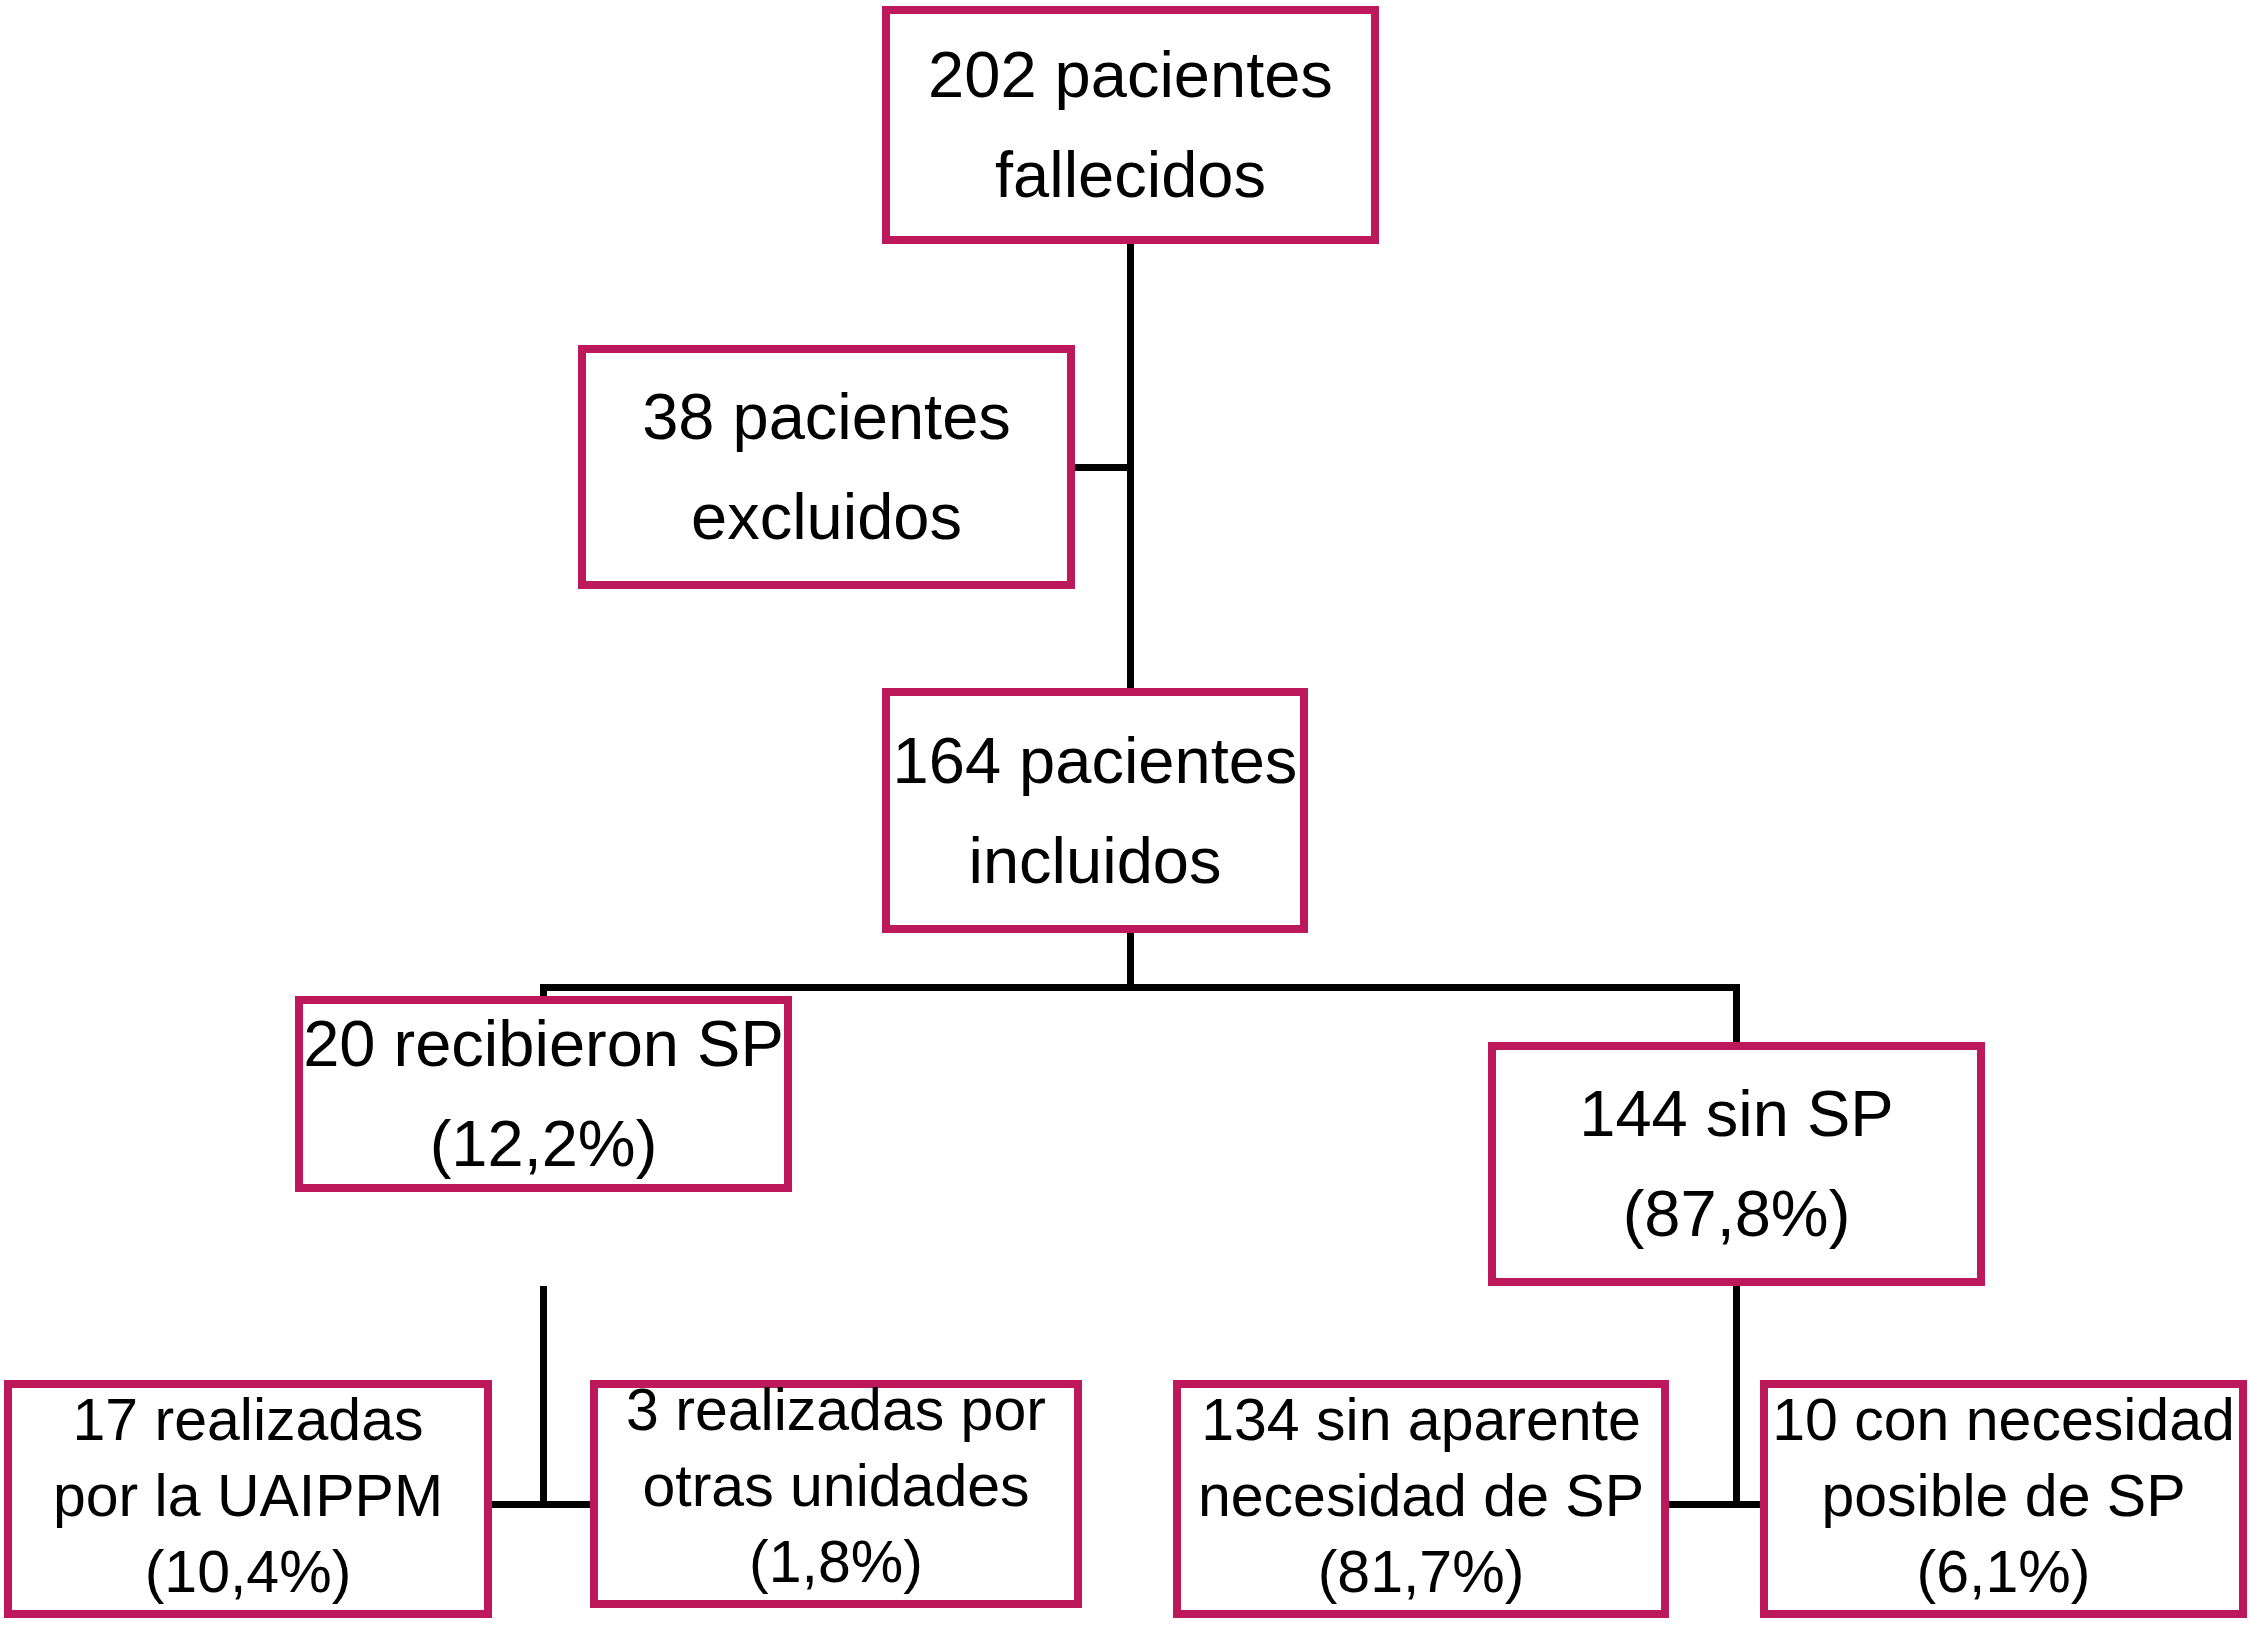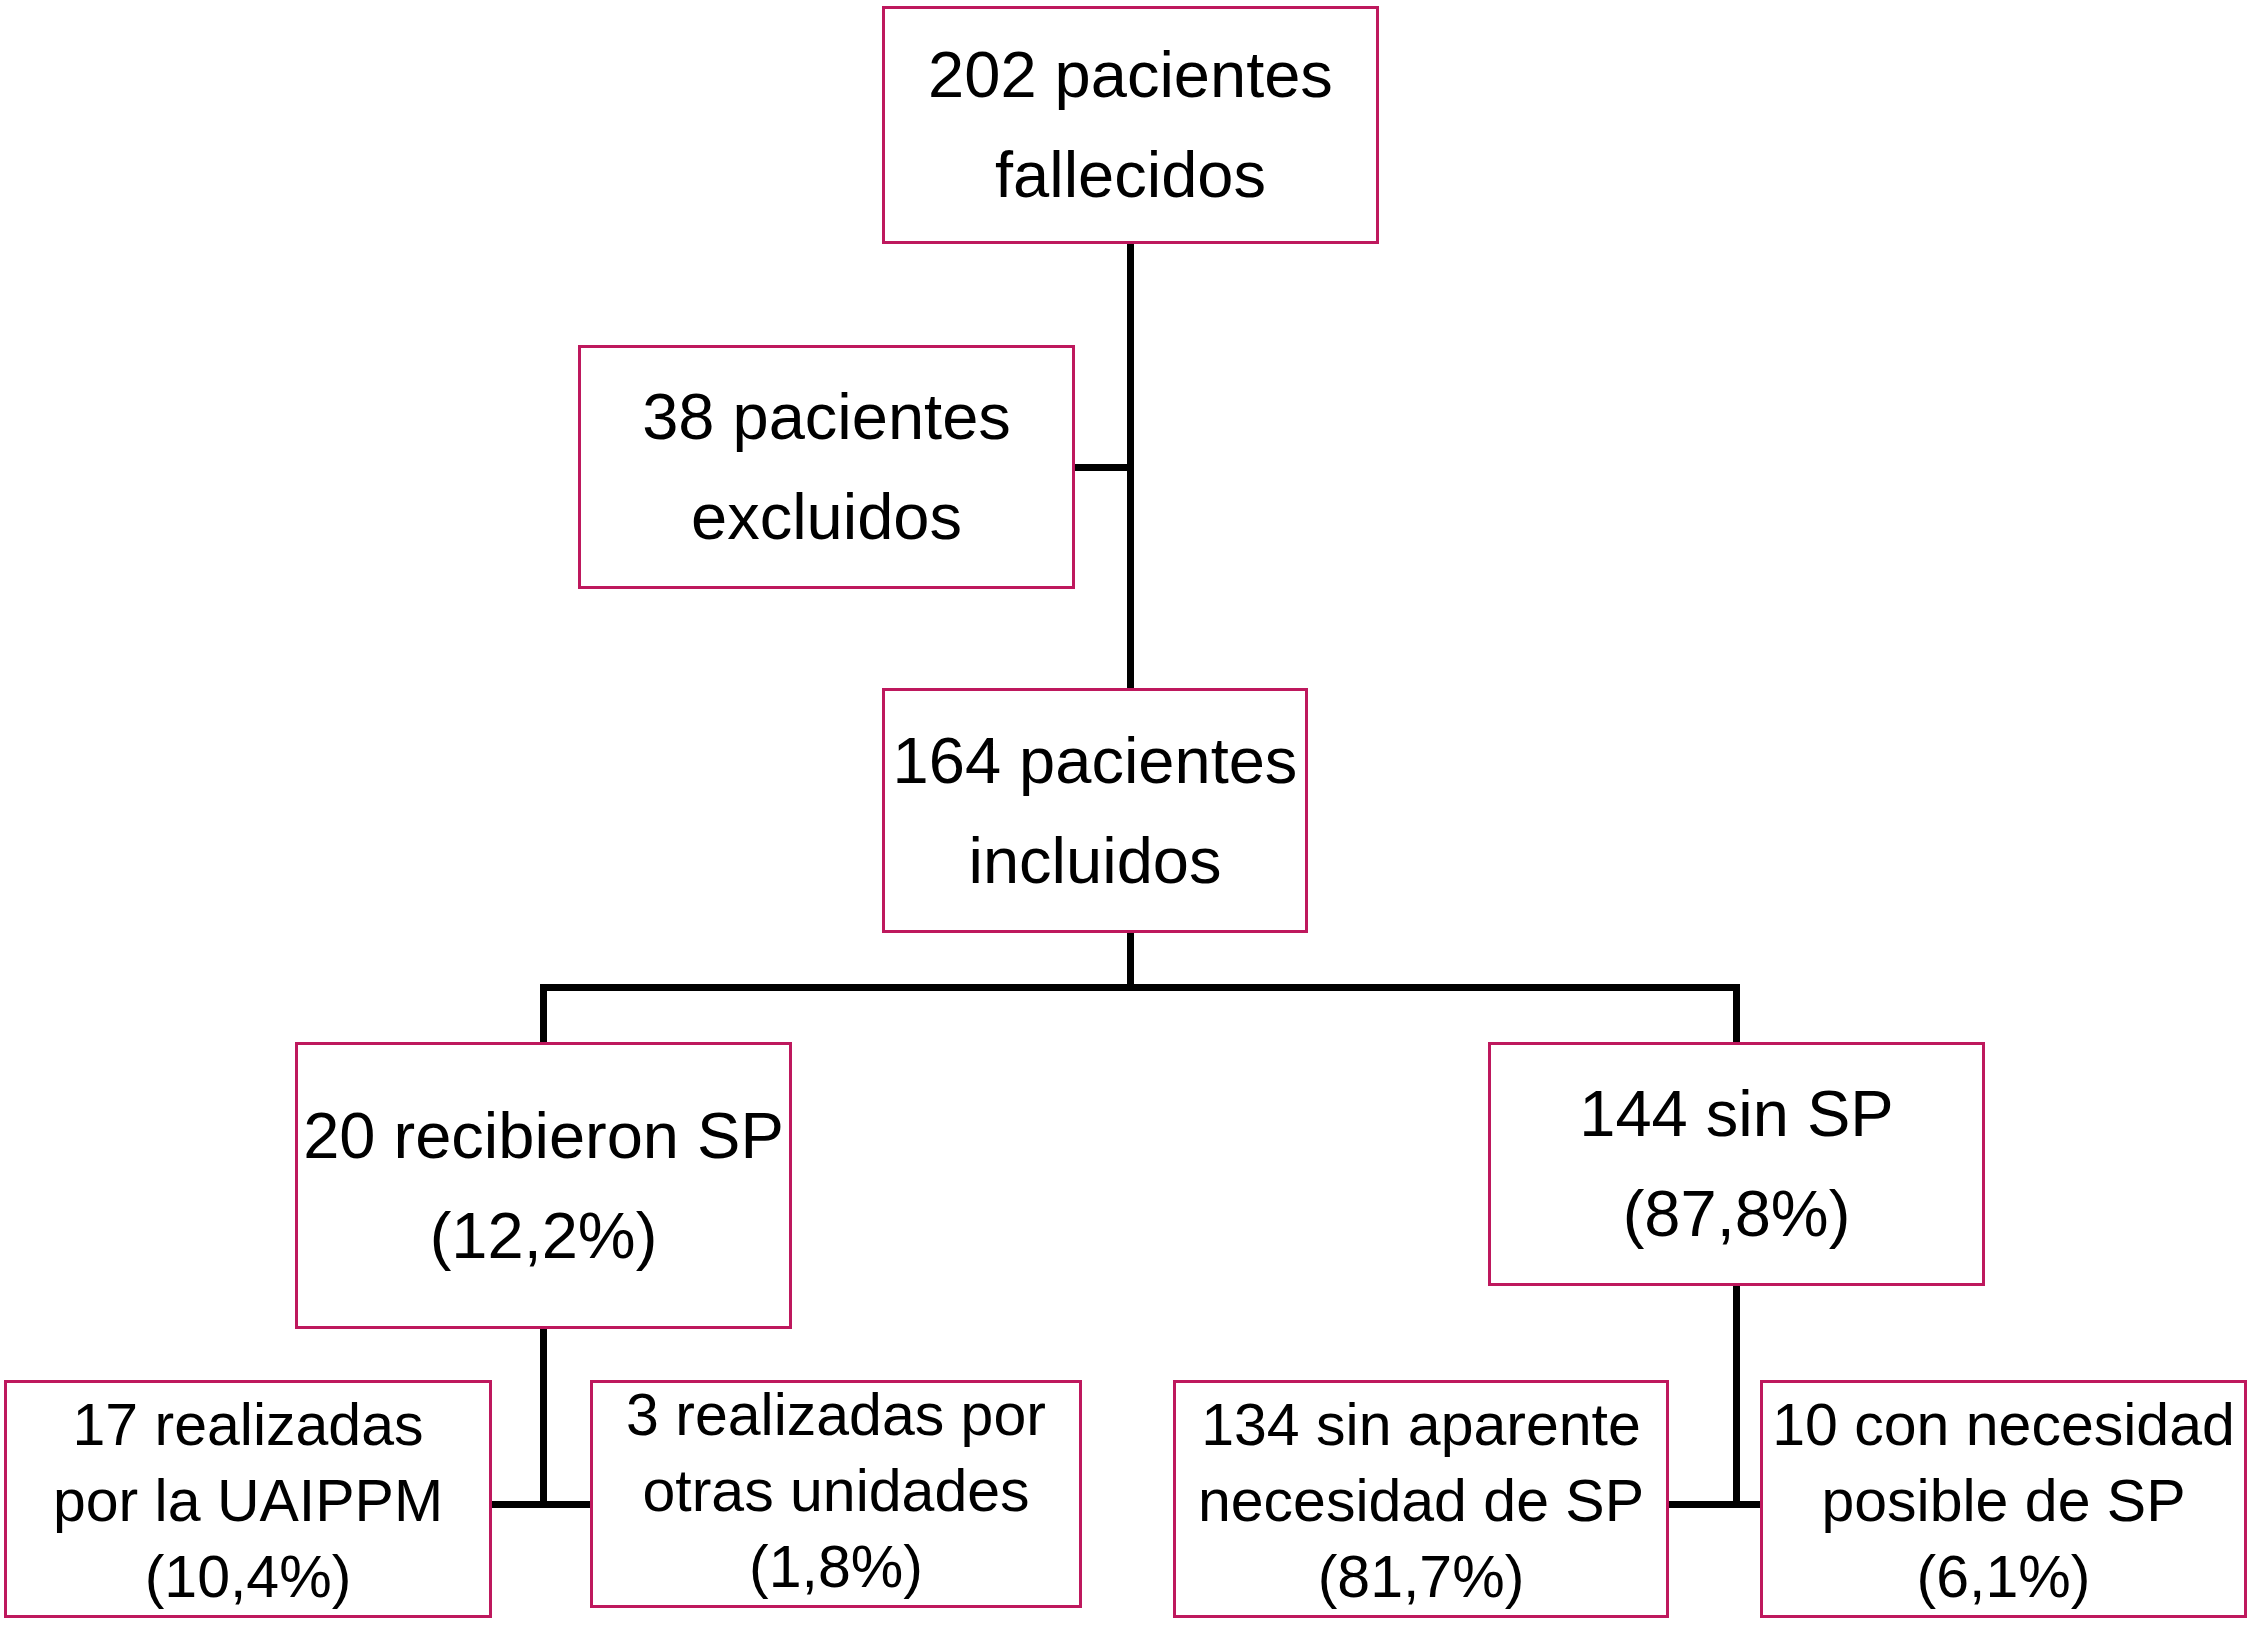--- a/index.html
+++ b/index.html
@@ -12,21 +12,21 @@
     width: 2250px;
     height: 1625px;
     background: #ffffff;
     font-family: "Liberation Sans", sans-serif;
     color: #000000;
     overflow: hidden;
   }
   .node {
     position: absolute;
     box-sizing: border-box;
-    border: 3px solid #be185d;
+    border: 8px solid #be185d;
     background: #ffffff;
     display: flex;
     flex-direction: column;
     align-items: center;
     justify-content: center;
     text-align: center;
   }
   .node .line {
     white-space: nowrap;
     display: block;
@@ -42,21 +42,21 @@
   }
   .edge {
     position: absolute;
     background: #000000;
   }
 
   
   #node-top      { left: 882px;  top: 6px;    width: 497px; height: 238px; }
   #node-excluded { left: 578px;  top: 345px;  width: 497px; height: 244px; }
   #node-included { left: 882px;  top: 688px;  width: 426px; height: 245px; }
-  #node-sp       { left: 295px;  top: 1042px; width: 497px; height: 287px; }
+  #node-sp       { left: 295px;  top: 996px; width: 497px; height: 196px; }
   #node-nosp     { left: 1488px; top: 1042px; width: 497px; height: 244px; }
   #node-uaippm   { left: 4px;    top: 1380px; width: 488px; height: 238px; }
   #node-otras    { left: 590px;  top: 1380px; width: 492px; height: 228px; }
   #node-sinnec   { left: 1173px; top: 1380px; width: 496px; height: 238px; }
   #node-posible  { left: 1760px; top: 1380px; width: 487px; height: 238px; }
 
   
   #edge-v-top       { left: 1127px; top: 244px;  width: 7px;    height: 444px; }
   #edge-h-excluded  { left: 1075px; top: 464px;  width: 59px;   height: 7px; }
   #edge-v-mid       { left: 1127px; top: 933px;  width: 7px;    height: 55px; }

